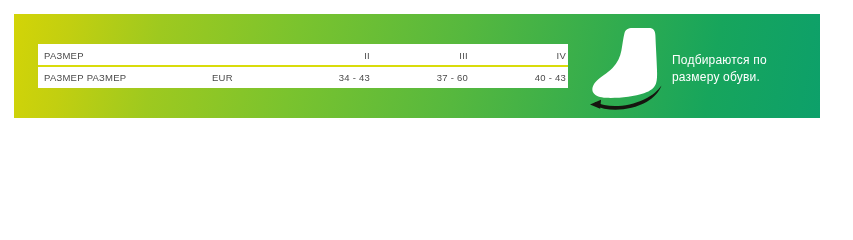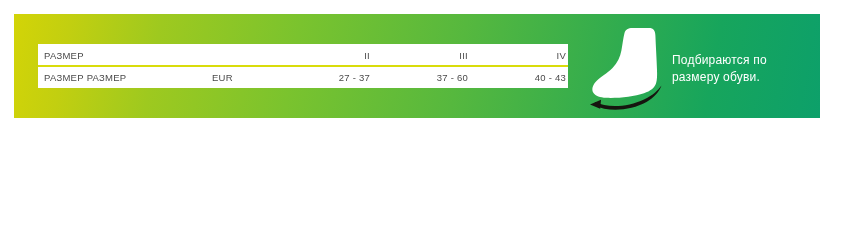--- a/index.html
+++ b/index.html
@@ -115,21 +115,21 @@
       <span class="cell cell-unit"></span>
       <span class="cell cell-size">II</span>
       <span class="cell cell-size">III</span>
       <span class="cell cell-size">IV</span>
       <div class="row-divider"></div>
     </div>
 
     <div class="table-row">
       <span class="cell cell-label">РАЗМЕР РАЗМЕР</span>
       <span class="cell cell-unit">EUR</span>
-      <span class="cell cell-size">27 - 37</span>
+      <span class="cell cell-size">34 - 43</span>
       <span class="cell cell-size">37 - 60</span>
       <span class="cell cell-size">40 - 43</span>
     </div>
 
   </div>
 
   <svg class="foot-icon" viewBox="0 0 96 84">
     <path d="M44.5 2 C 40 2 37.5 3.5 36.5 7 C 35.2 12 34.6 18 33.4 24.5
              C 32.2 31 29.5 37 24.5 42 C 19 47.5 12.5 51 8.5 55
              C 4.5 59 3.2 63.5 5.5 67 C 7.6 70.2 12 71.5 18 71.8

